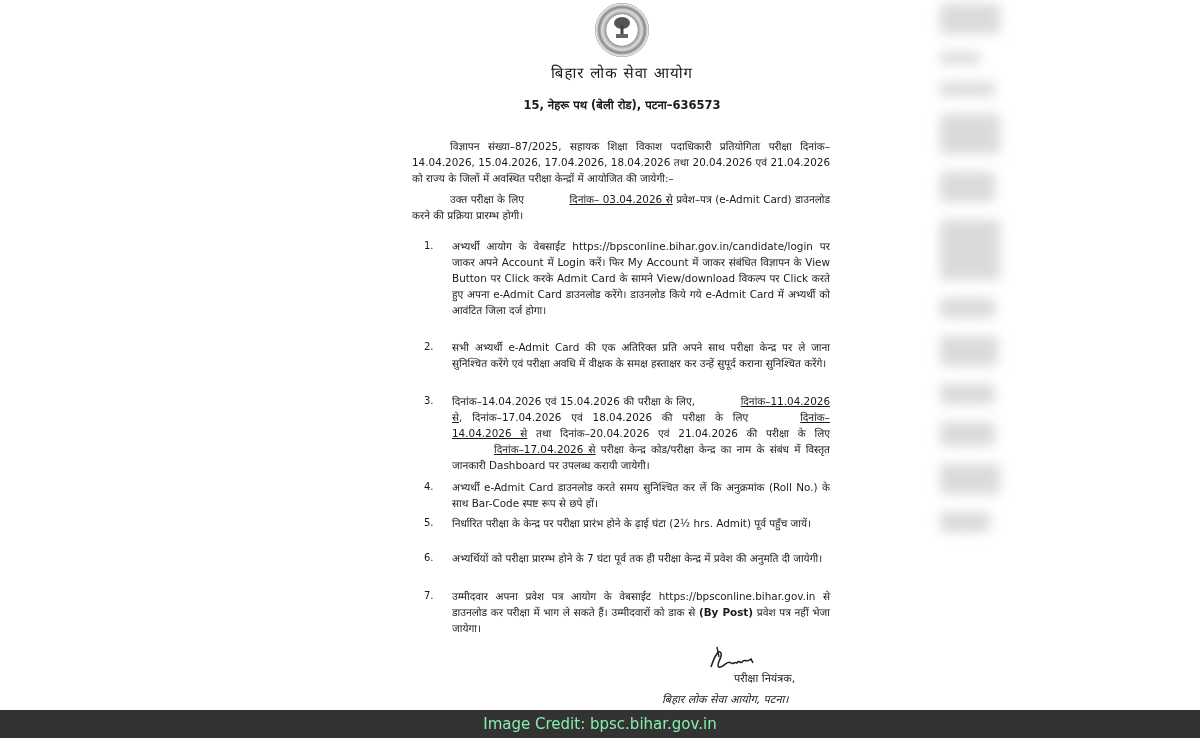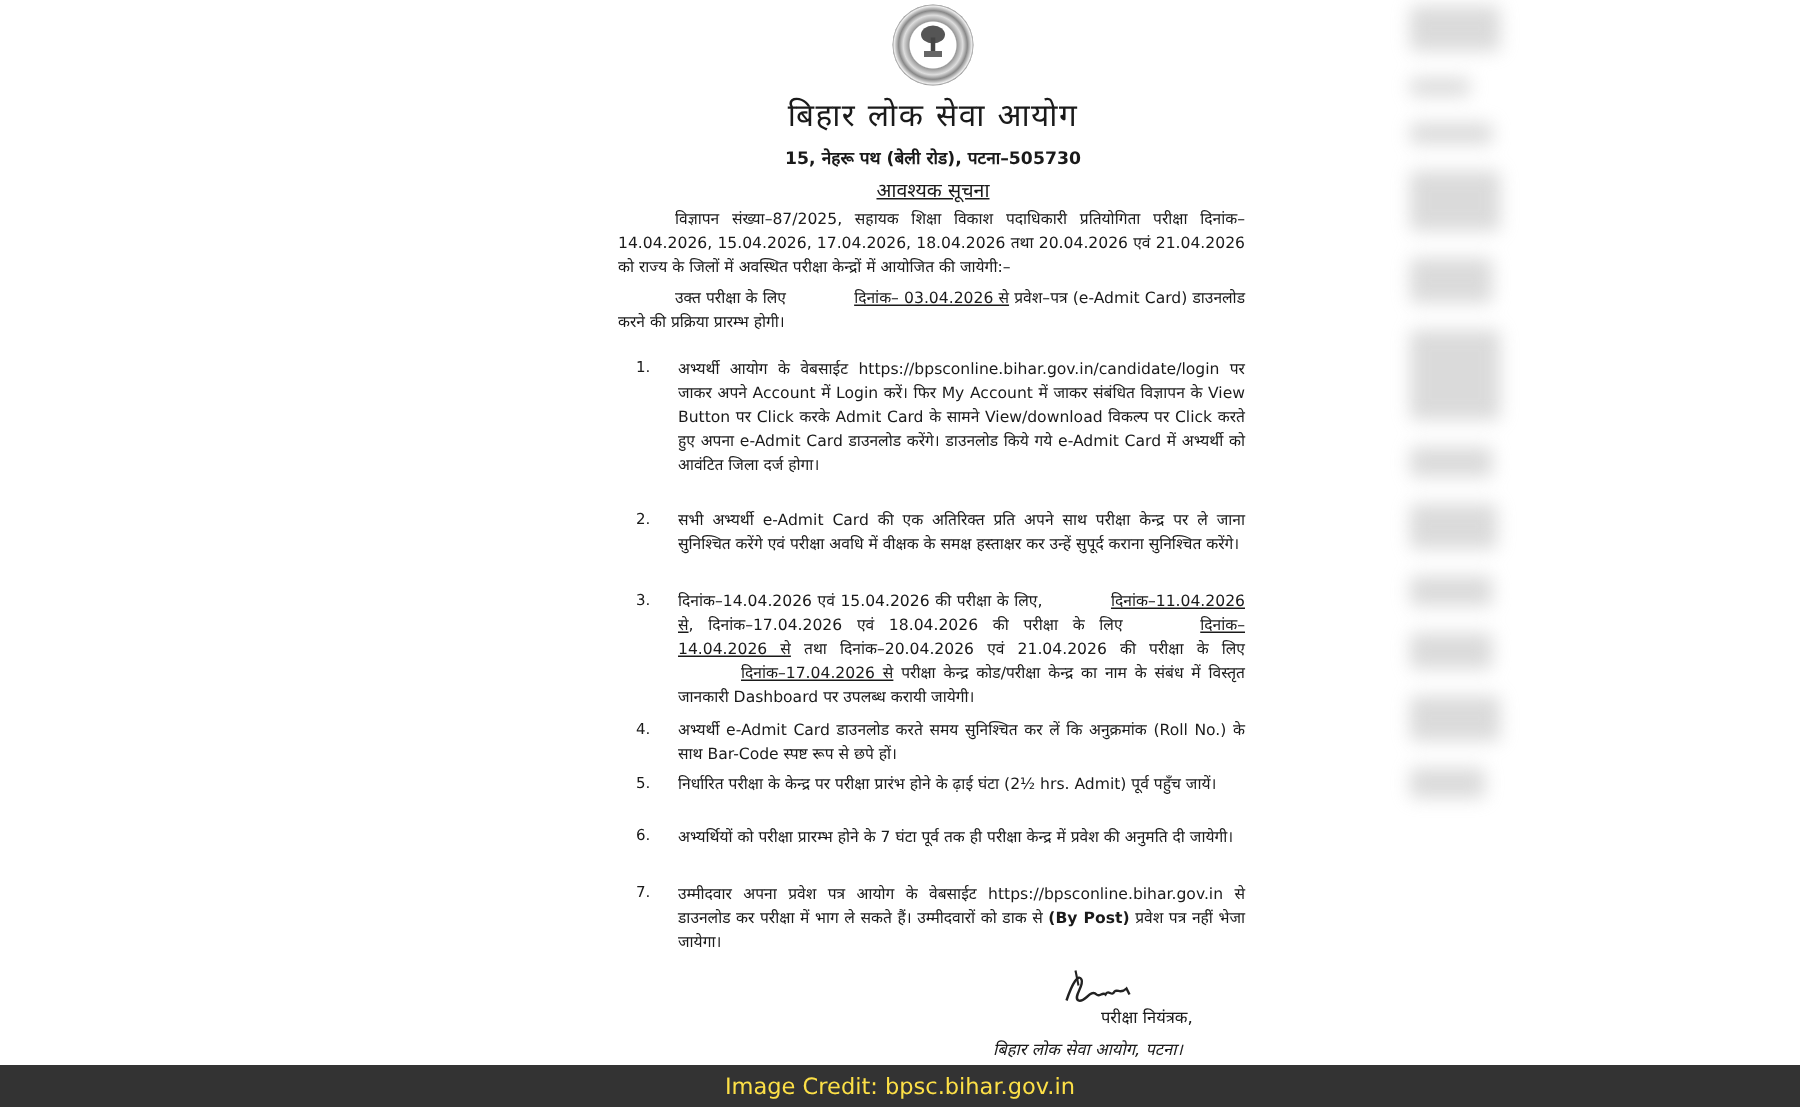--- a/index.html
+++ b/index.html
@@ -21,21 +21,21 @@
       position: absolute; left: 183px; top: 3px; width: 54px; height: 54px;
       border-radius: 50%;
       background: radial-gradient(circle, #fff 40%, #999 42%, #ddd 52%, #888 60%, #eee 68%, #555 72%, #fff 74%);
     }
     .seal .tree {
       position: absolute; left: 17px; top: 12px; width: 20px; height: 26px;
     }
     .title {
       position: absolute; left: 0; width: 420px; top: 62px;
       text-align: center; font-family: "DejaVu Sans", sans-serif;
-      font-size: 21px; letter-spacing: 1px;
+      font-size: 15px; letter-spacing: 1px;
     }
     .address {
       position: absolute; left: 0; width: 420px; top: 97px;
       text-align: center; font-family: "DejaVu Sans", sans-serif; font-size: 11.5px; font-weight: bold;
     }
     .notice-head {
       position: absolute; left: 0; width: 420px; top: 117px;
       text-align: center; font-family: "DejaVu Sans", sans-serif; font-size: 13px;
     }
     .notice-head span { text-decoration: underline; }
@@ -55,21 +55,21 @@
     }
     .u { text-decoration: underline; margin-left: 42px; }
     .b { font-weight: bold; }
     .sig {
       position: absolute; left: 295px; top: 645px; width: 50px; height: 30px;
     }
     .sign1 { position: absolute; left: 285px; top: 670px; font-family: "DejaVu Sans", sans-serif; font-size: 11px; margin-left: 37px; }
     .sign2 { position: absolute; left: 250px; top: 691px; font-family: "DejaVu Sans", sans-serif; font-size: 11px; font-style: italic; }
     .credit-bar {
       position: absolute; left: 0; top: 710px; width: 1200px; height: 28px;
-      background: #333333; color: #fde047;
+      background: #333333; color: #86efac;
       font-family: "DejaVu Sans", sans-serif; font-size: 15px;
       display: flex; align-items: center; justify-content: center;
     }
   </style>
 </head>
 <body>
 
 <div class="blur-strip">
   <div style="height:30px;width:60px;margin-top:4px"></div>
   <div style="height:12px;width:40px"></div>
@@ -87,22 +87,21 @@
 
 <div class="doc">
   <div class="seal">
     <svg class="tree" viewBox="0 0 20 26">
       <ellipse cx="10" cy="8" rx="8" ry="6" fill="#555"></ellipse>
       <rect x="8.5" y="10" width="3" height="10" fill="#444"></rect>
       <rect x="4" y="19" width="12" height="4" fill="#666"></rect>
     </svg>
   </div>
   <div class="title">बिहार लोक सेवा आयोग</div>
-  <div class="address">15, नेहरू पथ (बेली रोड), पटना–505730</div>
-  <div class="notice-head"><span>आवश्यक सूचना</span></div>
+  <div class="address">15, नेहरू पथ (बेली रोड), पटना–636573</div>
 
   <div class="para" style="top:138px"><span class="ind"></span><span>विज्ञापन संख्या–87/2025, सहायक शिक्षा विकाश पदाधिकारी प्रतियोगिता परीक्षा दिनांक–14.04.2026, 15.04.2026, 17.04.2026, 18.04.2026 तथा 20.04.2026 एवं 21.04.2026 को राज्य के जिलों में अवस्थित परीक्षा केन्द्रों में आयोजित की जायेगी:–</span></div>
   <div class="para" style="top:191px"><span class="ind"></span><span>उक्त परीक्षा के लिए </span><span class="u">दिनांक– 03.04.2026 से</span><span> प्रवेश–पत्र (e-Admit Card) डाउनलोड करने की प्रक्रिया प्रारम्भ होगी।</span></div>
 
   <div class="item" style="top:238px">
     <span class="num">1.</span>
     <span class="txt">अभ्यर्थी आयोग के वेबसाईट https://bpsconline.bihar.gov.in/candidate/login पर जाकर अपने Account में Login करें। फिर My Account में जाकर संबंधित विज्ञापन के View Button पर Click करके Admit Card के सामने View/download विकल्प पर Click करते हुए अपना e-Admit Card डाउनलोड करेंगे। डाउनलोड किये गये e-Admit Card में अभ्यर्थी को आवंटित जिला दर्ज होगा।</span>
   </div>
   <div class="item" style="top:339px">
     <span class="num">2.</span>

